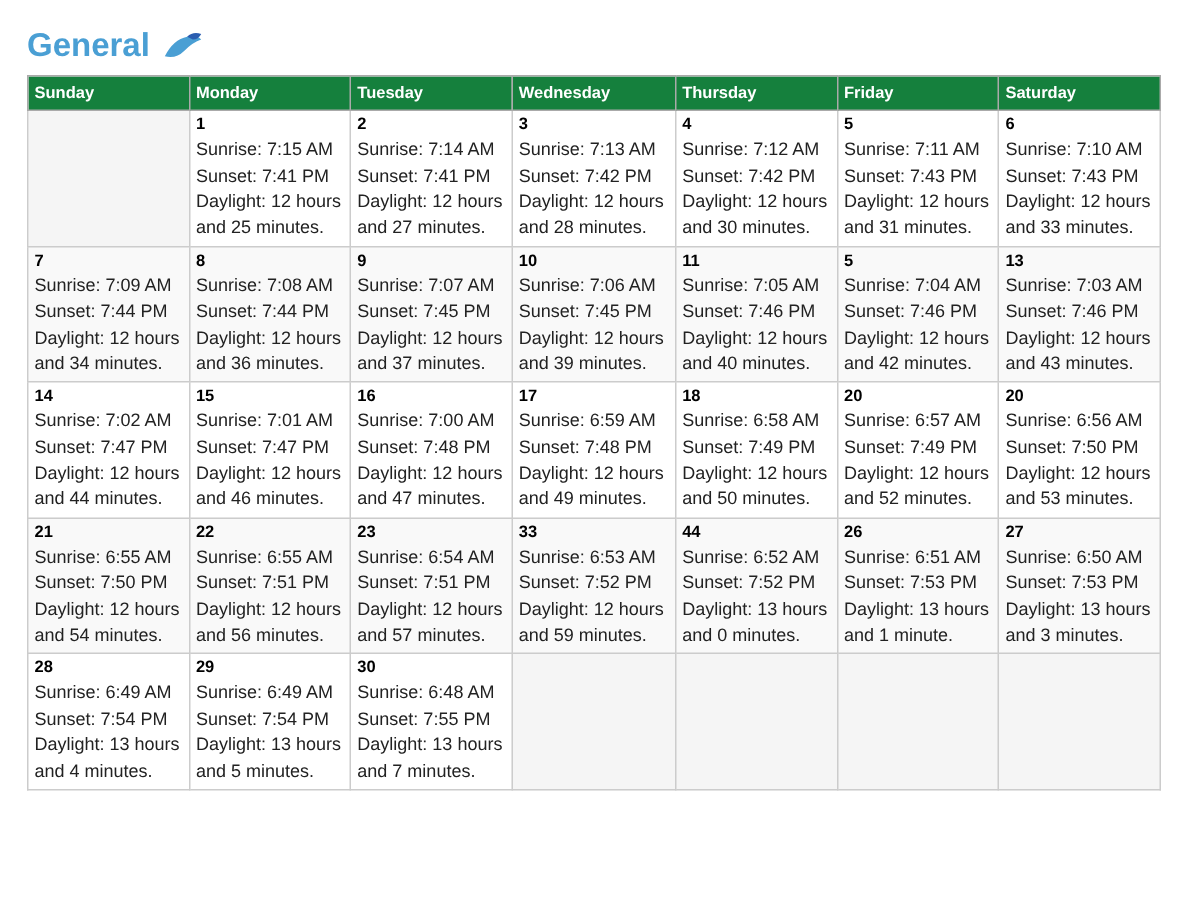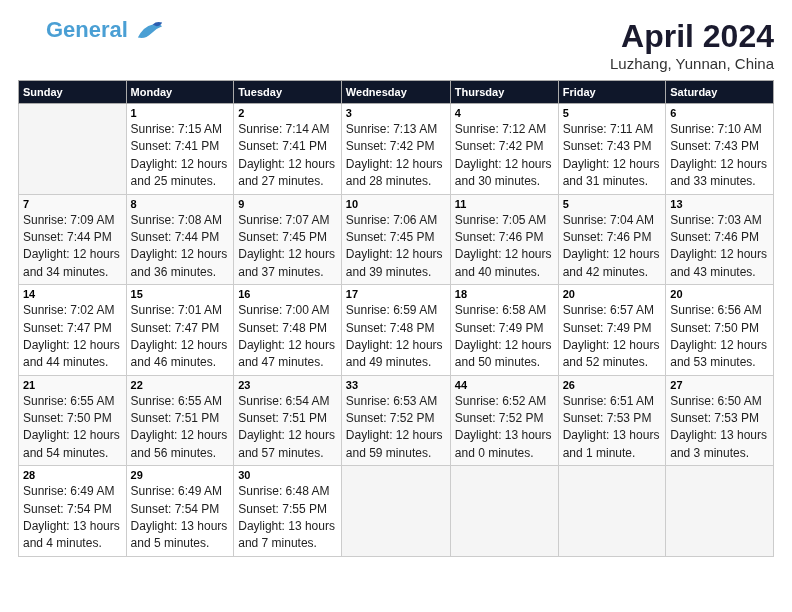--- a/index.html
+++ b/index.html
@@ -22,21 +22,20 @@
     }
     .logo {
       display: flex;
       align-items: center;
     }
     .logo-text {
       font-size: 22px;
       font-weight: bold;
       color: #2a4a7f;
       line-height: 1.1;
-      margin-left: 28px;
     }
     .logo-text span {
       color: #4a9fd4;
     }
     .logo-bird {
       width: 28px;
       height: 22px;
       margin-left: 2px;
     }
     .title-block {
@@ -50,21 +49,21 @@
     .cal-subtitle {
       font-size: 15px;
       color: #333;
     }
     table {
       width: 100%;
       border-collapse: collapse;
       font-size: 10px;
     }
     thead tr th {
-      background-color: #0f172a;
+      background-color: #15803d;
       color: #fff;
       padding: 5px 4px;
       text-align: left;
       font-size: 11px;
       font-weight: bold;
       border: 1px solid #aaa;
     }
     tbody tr td {
       vertical-align: top;
       border: 1px solid #ccc;
@@ -104,24 +103,20 @@
           <span class="logo-text">
             <span>General</span>
             <svg class="logo-bird" viewBox="0 0 30 22" style="display:inline-block;vertical-align:middle;">
               <path d="M2,18 Q8,6 18,4 Q24,2 28,6 Q22,8 16,14 Q10,20 2,18 Z" fill="#4a9fd4"></path>
               <path d="M18,4 Q22,0 28,2 Q26,6 22,6 Z" fill="#2a5db0"></path>
             </svg>
           </span>
         </div>
       </div>
     </div>
-    <div class="title-block">
-      <div class="cal-title">April 2024</div>
-      <div class="cal-subtitle">Luzhang, Yunnan, China</div>
-    </div>
   </div>
 
   <table>
     <thead>
       <tr>
       <th>Sunday</th>
           <th>Monday</th>
           <th>Tuesday</th>
           <th>Wednesday</th>
           <th>Thursday</th>

